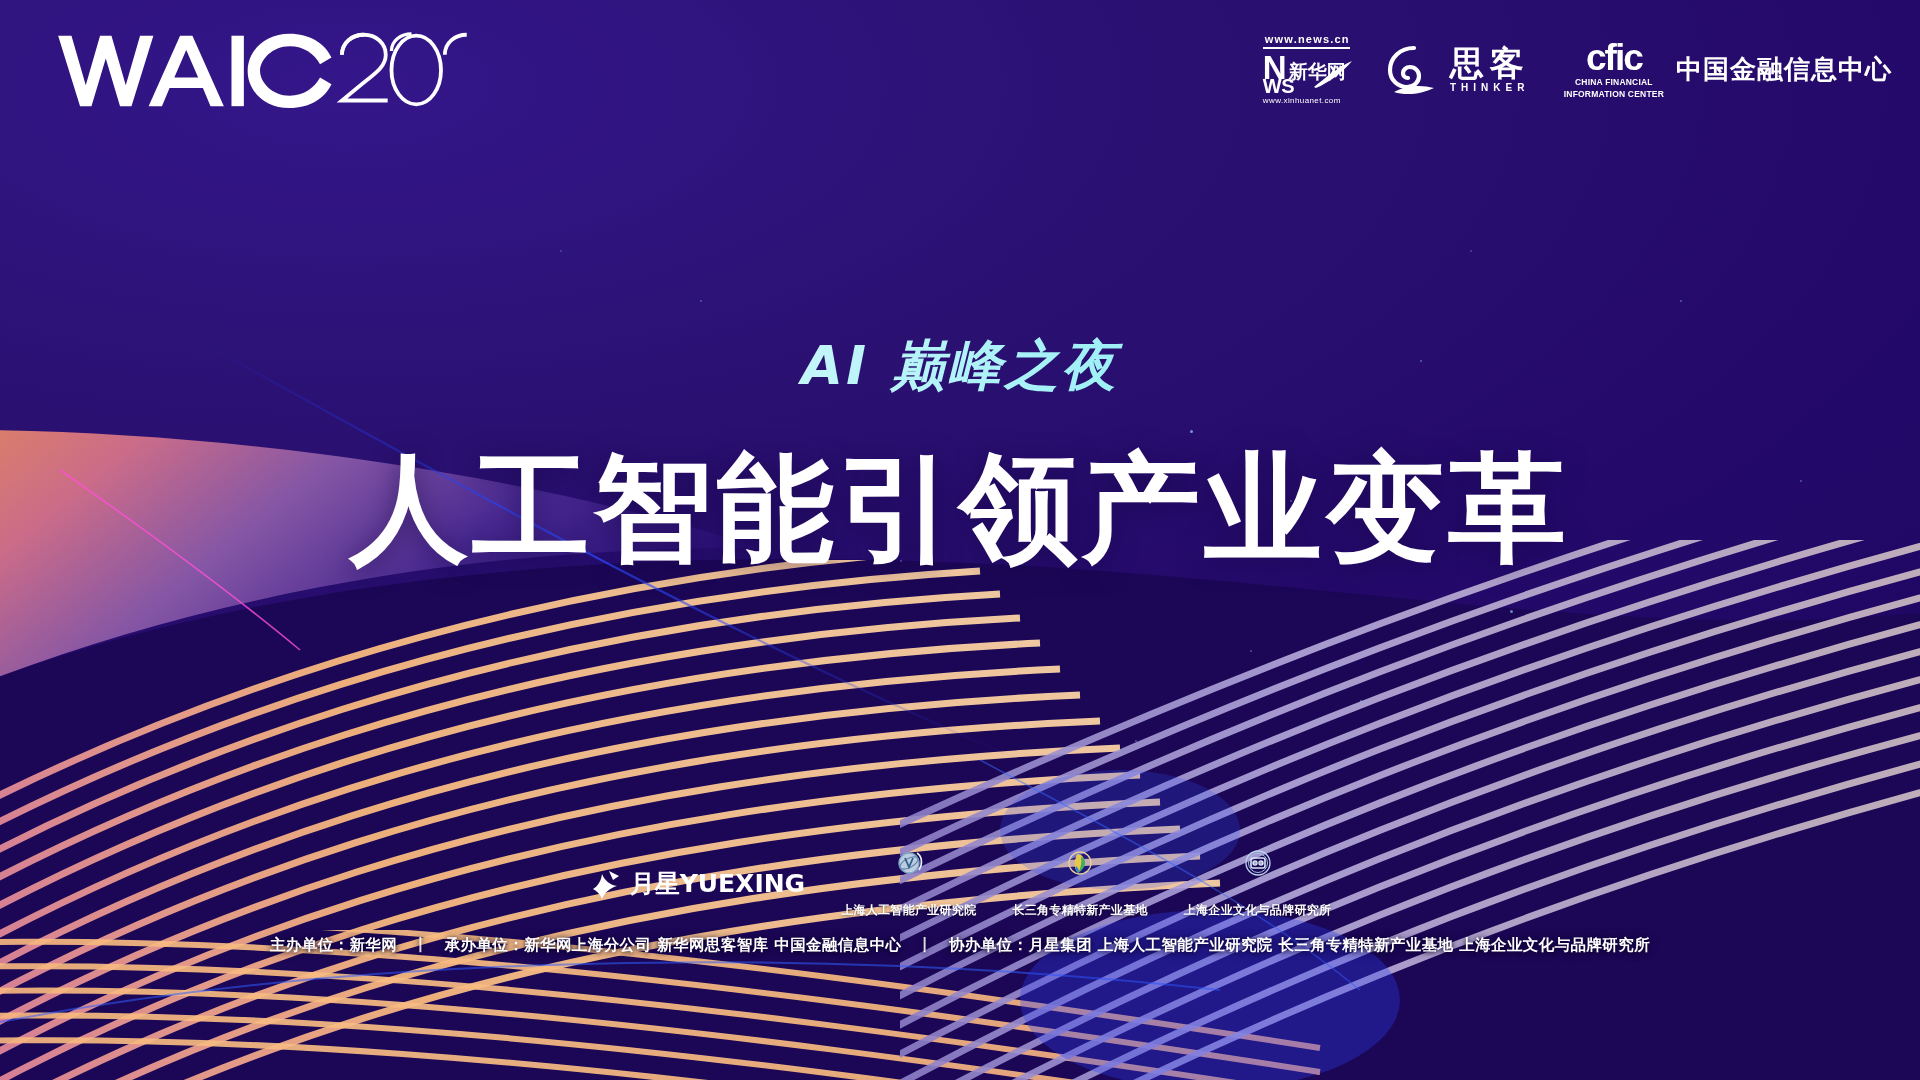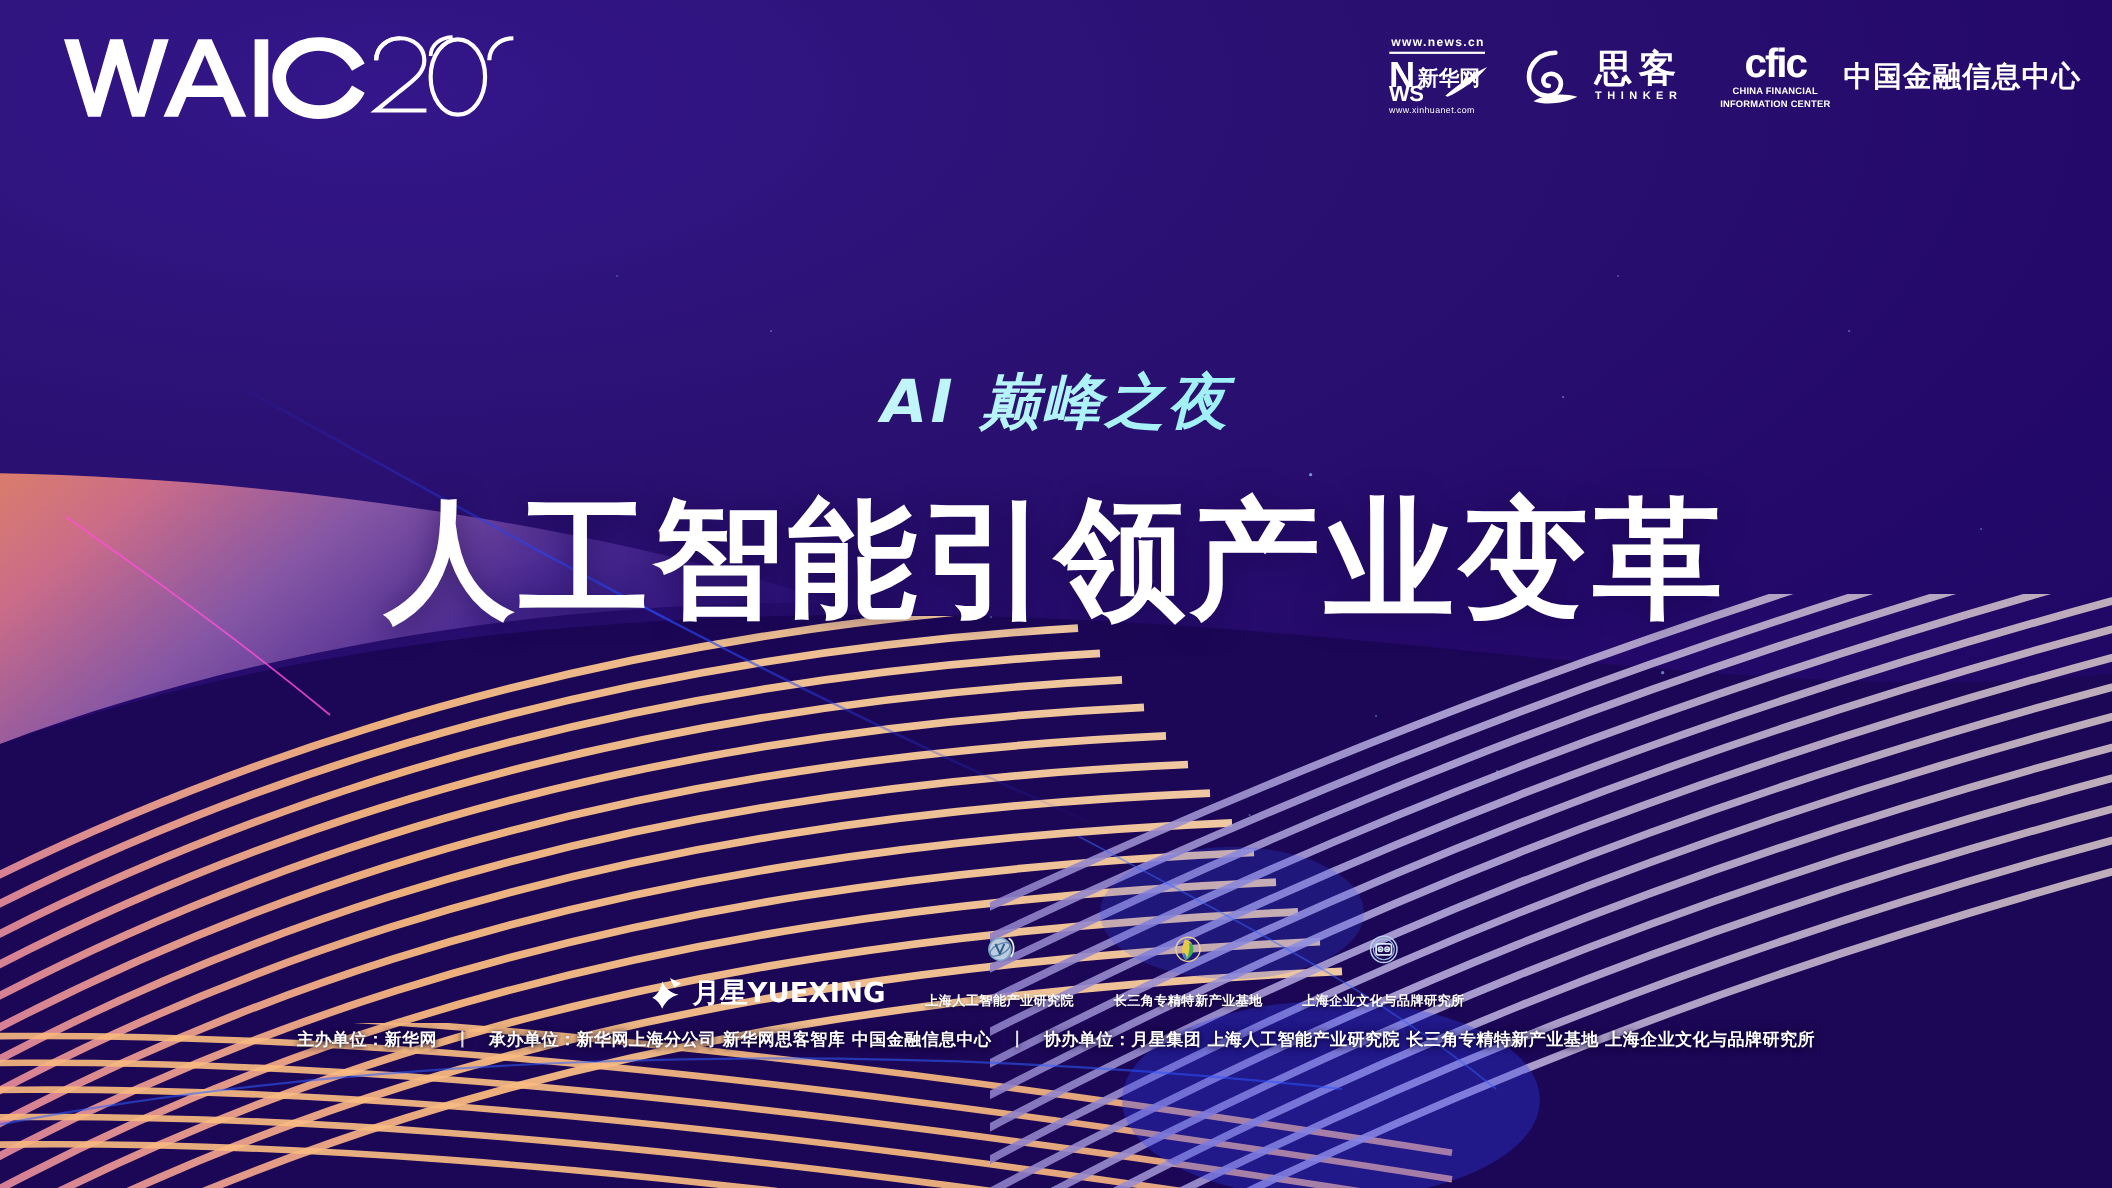--- a/index.html
+++ b/index.html
@@ -92,21 +92,21 @@
   }
   .place{
     font-family:"DejaVu Serif","Liberation Serif",serif;
     font-size:42px;color:#fff;letter-spacing:8px;margin-top:34px;line-height:1;
     text-shadow:0 2px 12px rgba(15,5,60,.6);
   }
 
   
   .sponsors{
     position:absolute;left:0;top:848px;width:1920px;
-    display:flex;align-items:flex-end;justify-content:center;gap:36px;
+    display:flex;justify-content:center;gap:36px;
   }
   .sp{display:flex;align-items:center;gap:7px;color:#fff;}
   .sp-col{display:flex;flex-direction:column;align-items:center;gap:2px;}
   .sp-name{
     font-family:"DejaVu Sans","Liberation Sans",sans-serif;
     font-size:12px;font-weight:700;letter-spacing:.3px;white-space:nowrap;color:#fff;
     text-shadow:0 1px 3px rgba(0,0,0,.5);
     margin-top:20px;
   }
   .yx-word{

